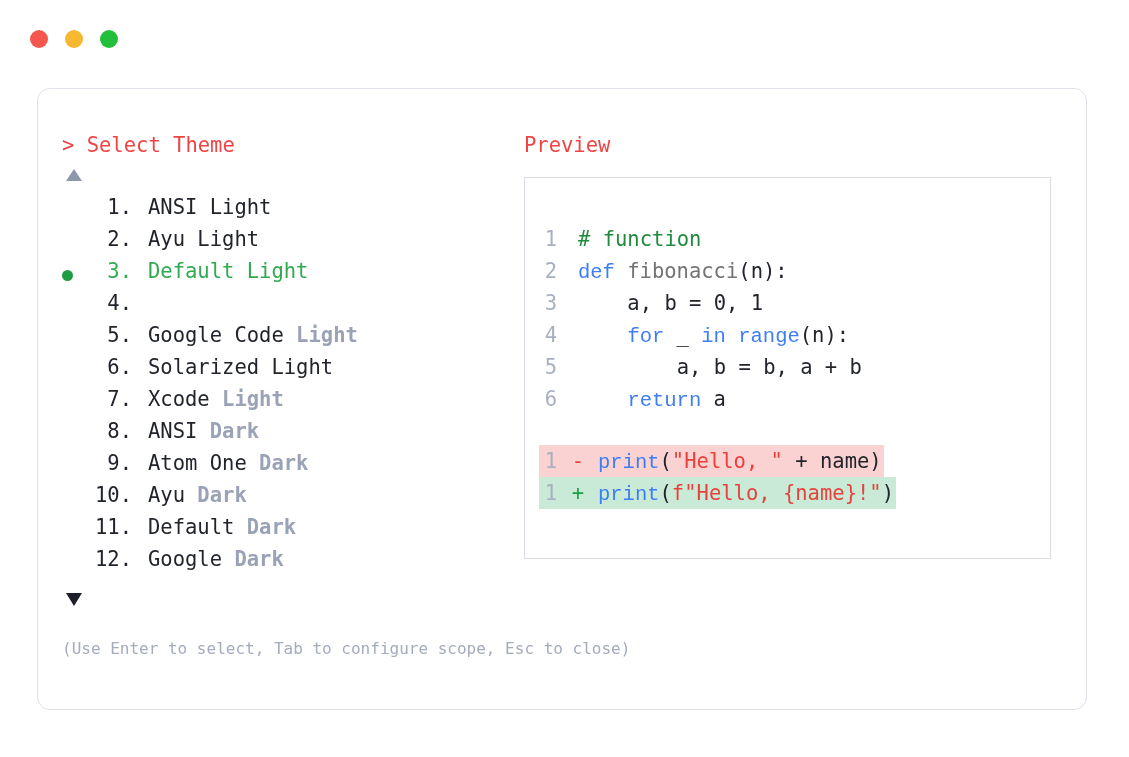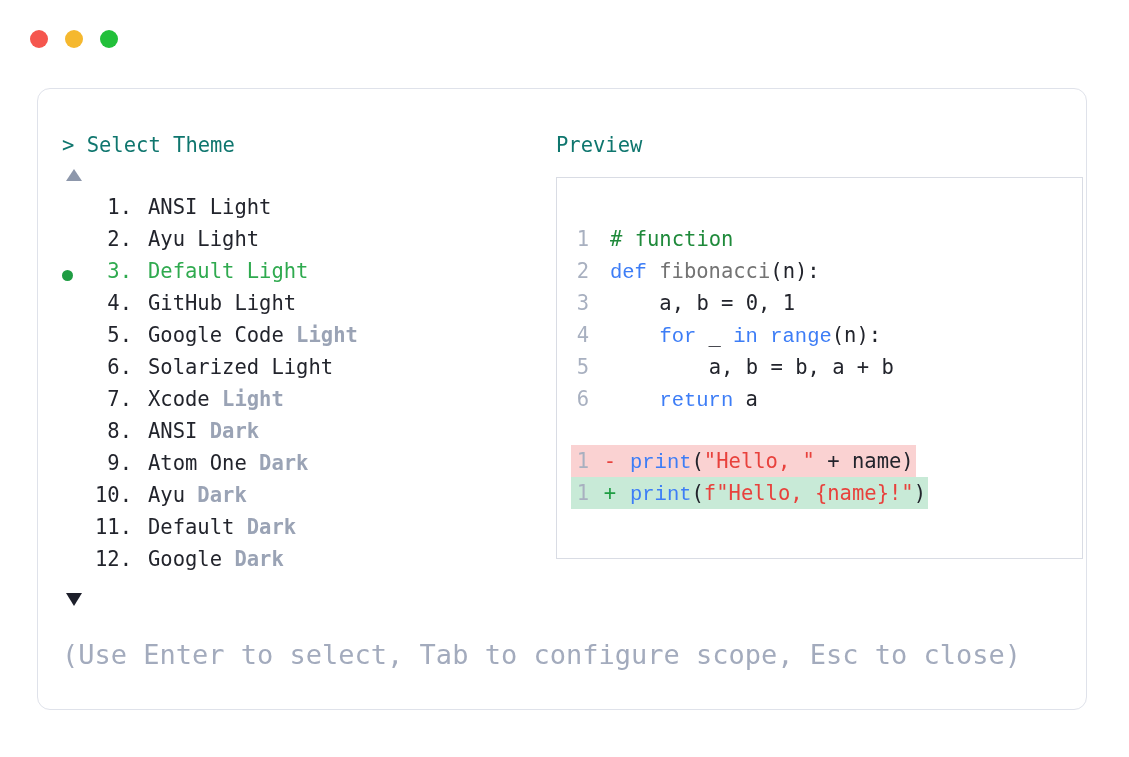--- a/index.html
+++ b/index.html
@@ -46,21 +46,21 @@
 
   
   .left-pane {
     position: absolute;
     left: 24px;
     top: 44px;
     width: 470px;
   }
   .pane-title {
     font-size: 20.5px;
-    color: #0f766e;
+    color: #ef4444;
     letter-spacing: 0px;
     white-space: pre;
   }
   .scroll-arrow {
     width: 0;
     height: 0;
     margin-left: 4px;
   }
   .arrow-up {
     margin-top: 12px;
@@ -116,21 +116,21 @@
     font-weight: bold;
   }
   .theme-row.selected .row-index,
   .theme-row.selected .row-name {
     color: #2faa4f;
   }
 
   
   .right-pane {
     position: absolute;
-    left: 518px;
+    left: 486px;
     top: 44px;
     width: 530px;
   }
   .preview-box {
     margin-top: 20px;
     width: 527px;
     height: 382px;
     box-sizing: border-box;
     border: 1.5px solid #d9dce4;
     background: #ffffff;
@@ -180,21 +180,21 @@
     text-align: center;
   }
   .diff-del .diff-mark { color: #e8413c; }
   .diff-add .diff-mark { color: #1f9d43; }
 
   
   .footer-hint {
     position: absolute;
     left: 24px;
     top: 550px;
-    font-size: 27px;
+    font-size: 16px;
     color: #a3abbd;
     white-space: pre;
   }
 </style>
 </head>
 <body>
 
 <div class="window-dots">
   <div class="dot dot-close"></div>
   <div class="dot dot-min"></div>
@@ -204,21 +204,21 @@
 <div class="card">
 
   <div class="left-pane">
     <div class="pane-title">&gt; Select Theme</div>
     <div class="scroll-arrow arrow-up"></div>
 
     <div class="theme-list" id="theme-list">
         <div class="theme-row"><span class="bullet-slot"></span><span class="row-index">1.</span><span class="row-name">ANSI Light</span></div>
         <div class="theme-row"><span class="bullet-slot"></span><span class="row-index">2.</span><span class="row-name">Ayu Light</span></div>
         <div class="theme-row selected"><span class="bullet-slot"><span class="bullet"></span></span><span class="row-index">3.</span><span class="row-name">Default Light</span></div>
-        <div class="theme-row"><span class="bullet-slot"></span><span class="row-index">4.</span><span class="row-name">GitHub Light</span></div>
+        <div class="theme-row"><span class="bullet-slot"></span><span class="row-index">4.</span></div>
         <div class="theme-row"><span class="bullet-slot"></span><span class="row-index">5.</span><span class="row-name">Google Code</span><span class="row-variant"> Light</span></div>
         <div class="theme-row"><span class="bullet-slot"></span><span class="row-index">6.</span><span class="row-name">Solarized Light</span></div>
         <div class="theme-row"><span class="bullet-slot"></span><span class="row-index">7.</span><span class="row-name">Xcode</span><span class="row-variant"> Light</span></div>
         <div class="theme-row"><span class="bullet-slot"></span><span class="row-index">8.</span><span class="row-name">ANSI</span><span class="row-variant"> Dark</span></div>
         <div class="theme-row"><span class="bullet-slot"></span><span class="row-index">9.</span><span class="row-name">Atom One</span><span class="row-variant"> Dark</span></div>
         <div class="theme-row"><span class="bullet-slot"></span><span class="row-index">10.</span><span class="row-name">Ayu</span><span class="row-variant"> Dark</span></div>
         <div class="theme-row"><span class="bullet-slot"></span><span class="row-index">11.</span><span class="row-name">Default</span><span class="row-variant"> Dark</span></div>
         <div class="theme-row"><span class="bullet-slot"></span><span class="row-index">12.</span><span class="row-name">Google</span><span class="row-variant"> Dark</span></div>
       </div>
 

